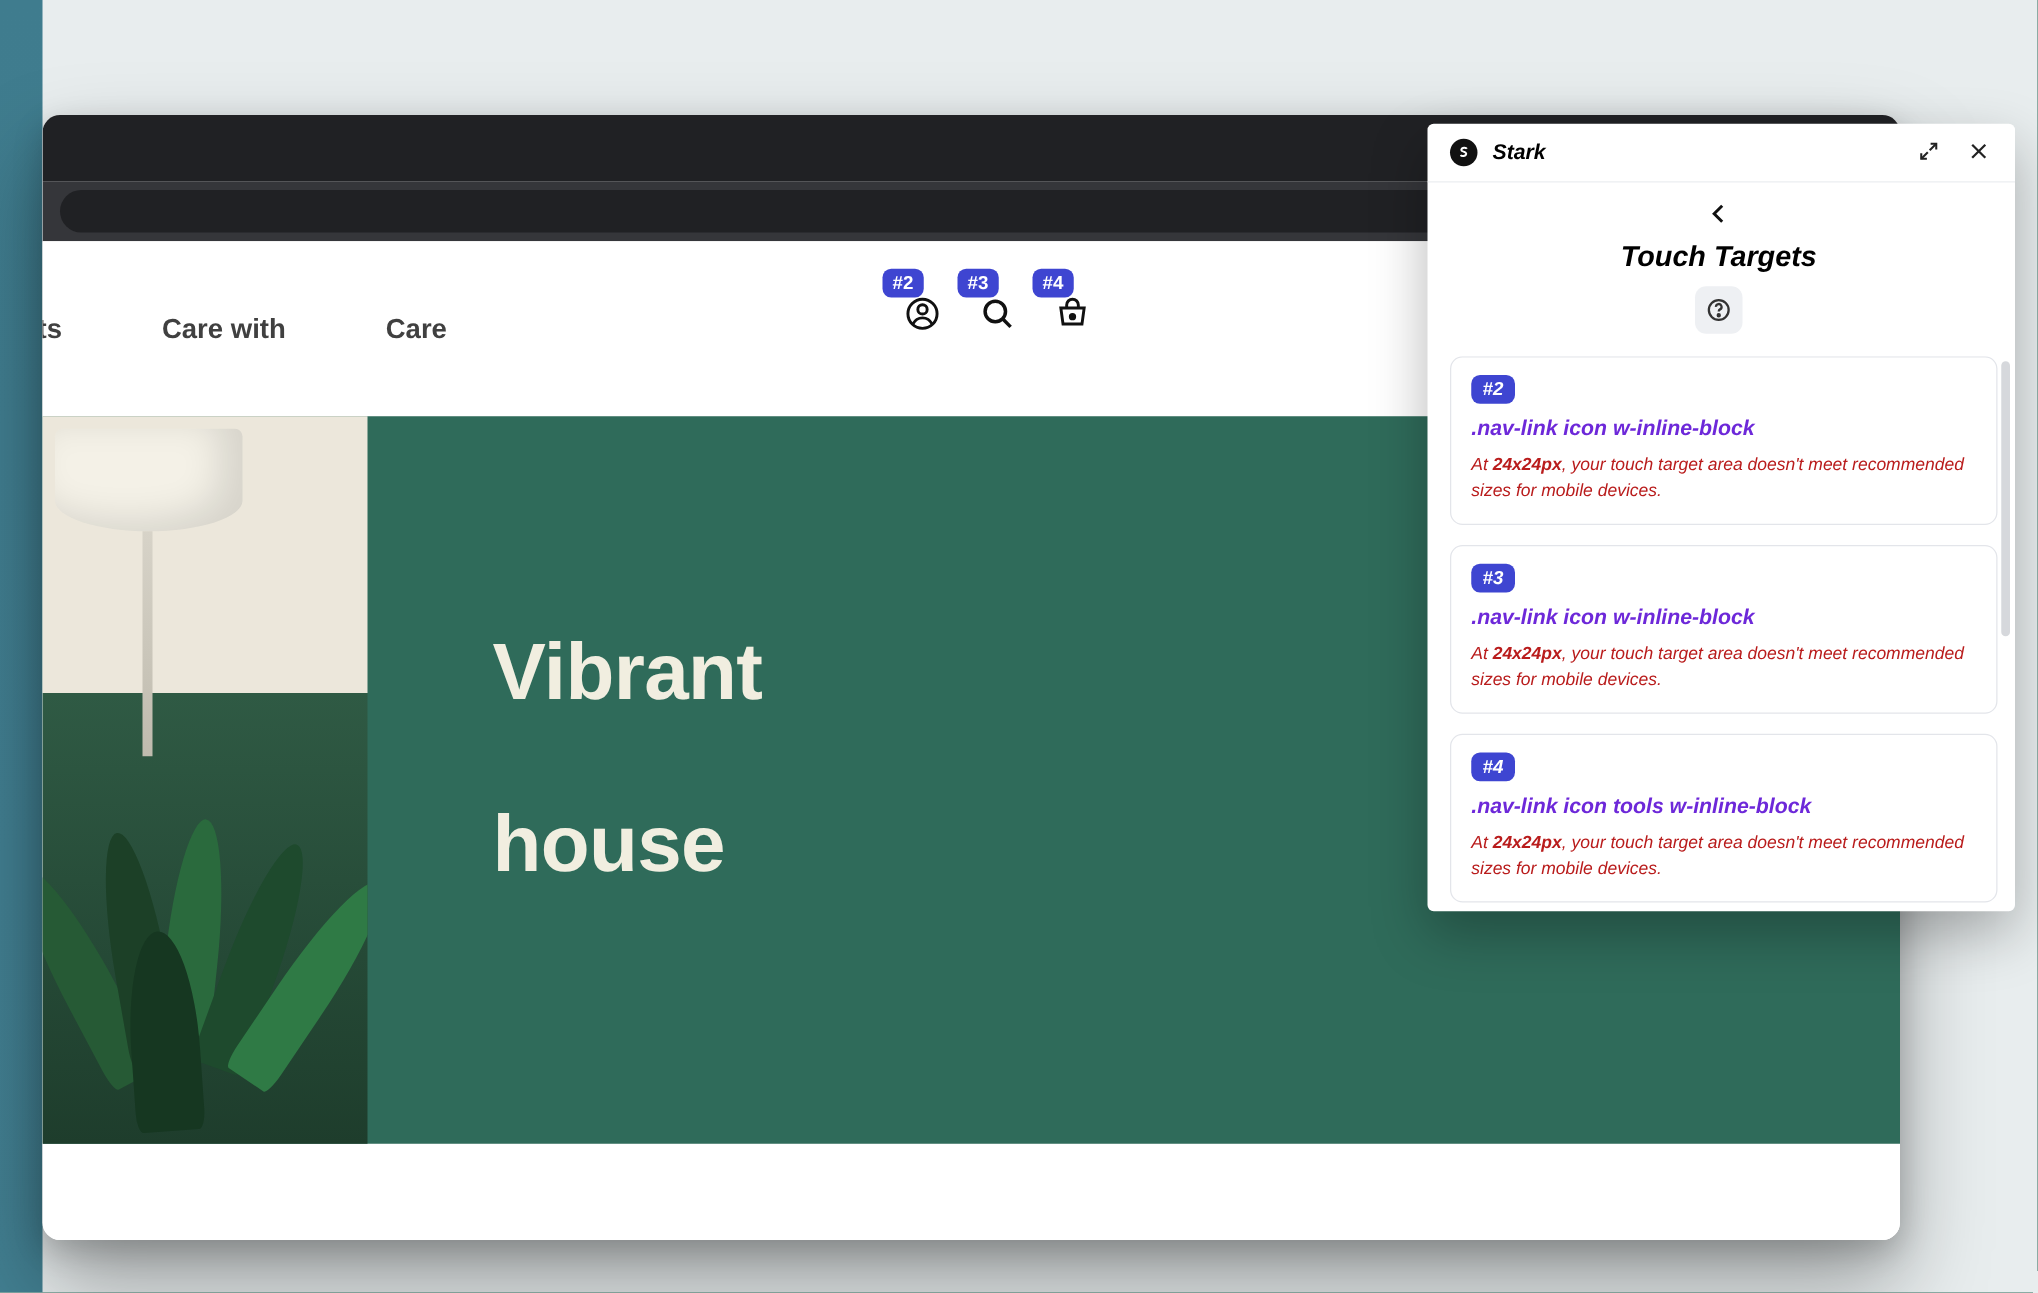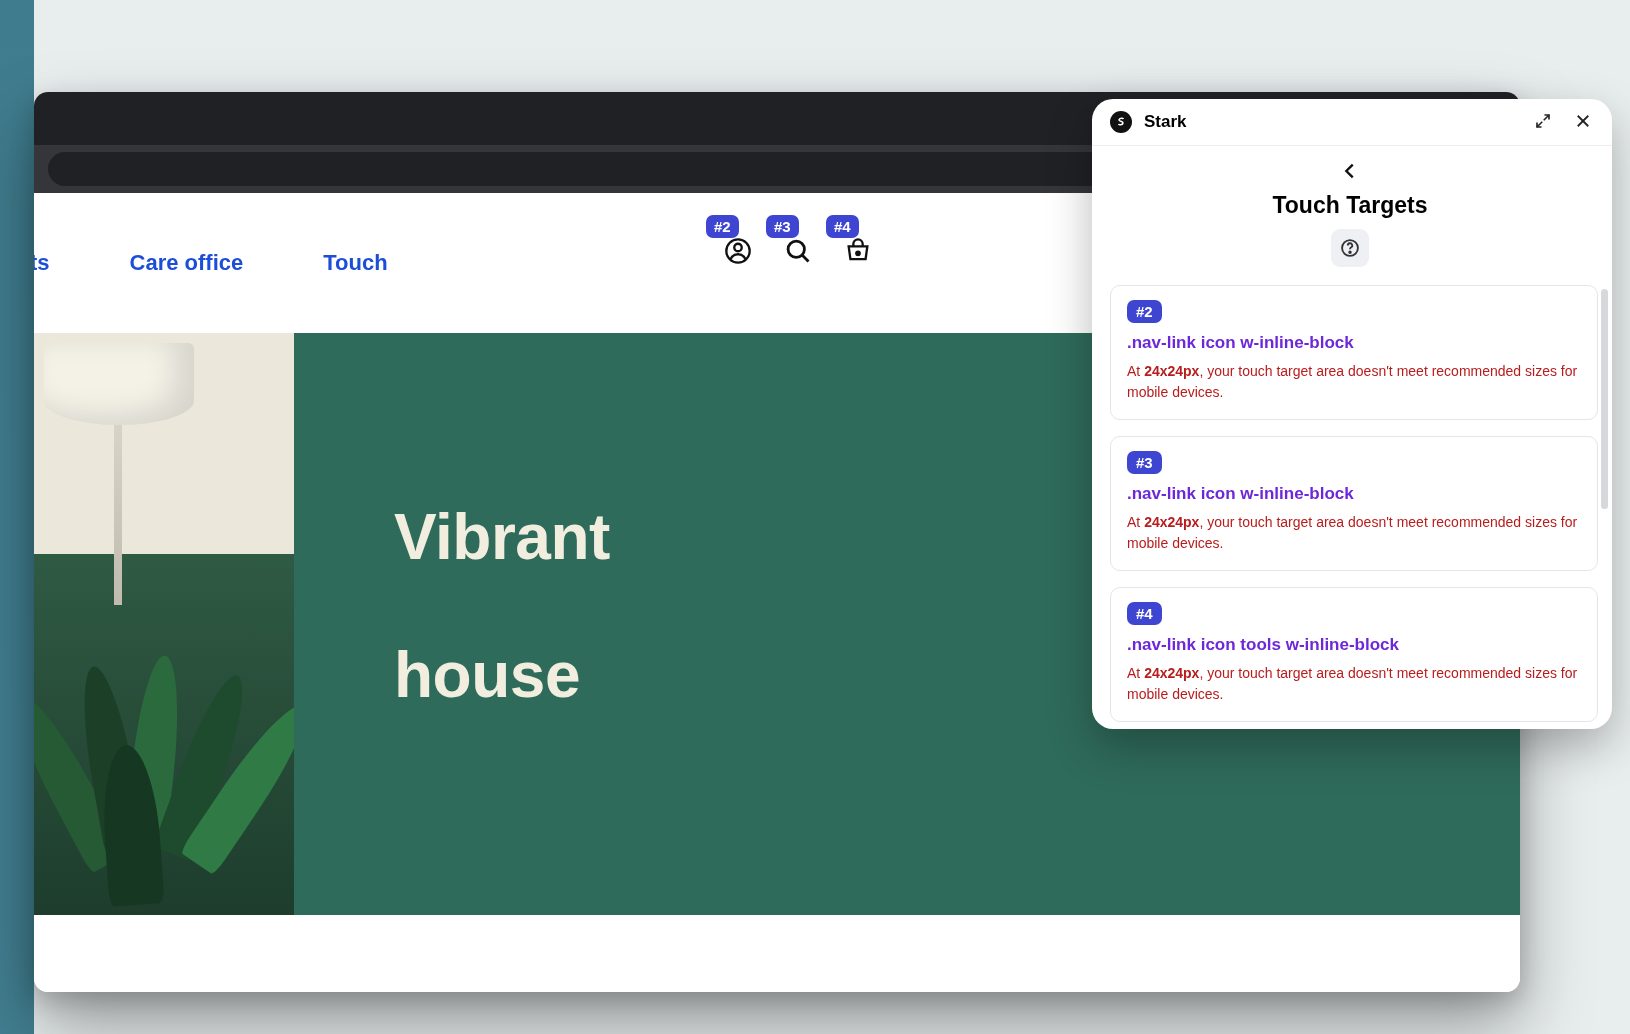--- a/index.html
+++ b/index.html
@@ -88,21 +88,21 @@
     display: flex;
     align-items: center;
     padding: 0 10px;
     position: relative;
   }
   .nav-links {
     display: flex;
     gap: 80px;
     font-weight: 700;
     font-size: 22px;
-    color: #1d4ed8;
+    color: #404040;
     margin-left: -14px;
   }
   .nav-icons {
     position: absolute;
     left: 690px;
     top: 44px;
     display: flex;
     gap: 32px;
     align-items: center;
   }
@@ -184,29 +184,30 @@
     line-height: 1.5;
     color: #f1eee0;
     max-width: 470px;
   }
 
   
   .stark-panel {
     position: absolute;
     right: 18px;
     top: 99px;
-    width: 520px;
+    width: 470px;
     height: 630px;
     background: #fff;
-    border-radius: 21px;
+    border-radius: 5px;
     box-shadow: 0 18px 45px rgba(0,0,0,0.28);
     display: flex;
     flex-direction: column;
     z-index: 50;
     overflow: hidden;
+    font-style: italic;
   }
   .stark-header {
     display: flex;
     align-items: center;
     padding: 12px 18px;
     border-bottom: 1px solid #eceef1;
     gap: 12px;
   }
   .stark-logo {
     width: 22px; height: 22px; border-radius: 50%;
@@ -330,22 +331,22 @@
             <circle cx="12" cy="12" r="2"></circle>
             <circle cx="12" cy="19" r="2"></circle>
           </svg>
       </span>
     </div>
 
     <div class="site">
       <div class="nav">
         <div class="nav-links">
           <span>ts</span>
-          <span>Care office</span>
-          <span>Touch</span>
+          <span>Care with</span>
+          <span>Care</span>
         </div>
         <div class="nav-icons">
           <span class="nav-icon-wrap">
             <span class="badge">#2</span>
             <svg width="28" height="28" viewBox="0 0 24 24" fill="none" stroke="#111" stroke-width="2">
                 <circle cx="12" cy="12" r="10"></circle>
                 <circle cx="12" cy="9" r="3.2"></circle>
                 <path d="M5.5 19c1.5-3 4-4.2 6.5-4.2s5 1.2 6.5 4.2"></path>
               </svg>
           </span>

